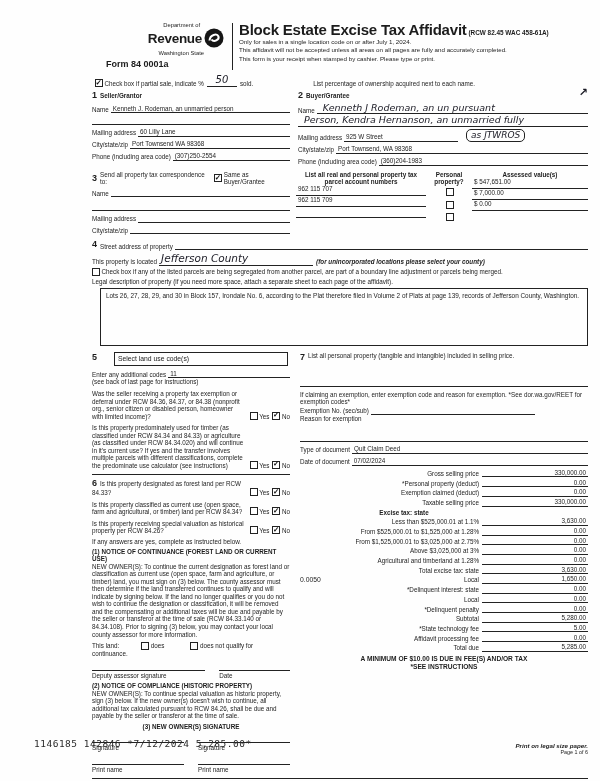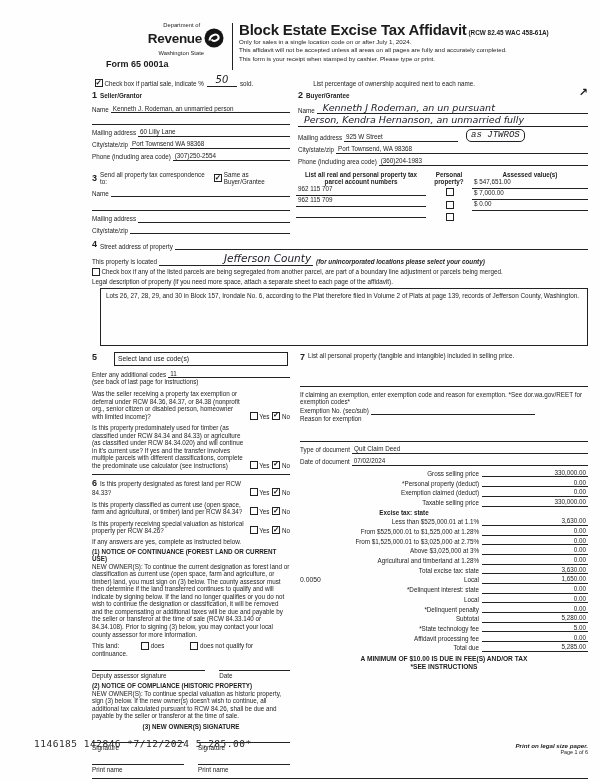--- a/index.html
+++ b/index.html
@@ -26,21 +26,21 @@
   .fr{display:flex;align-items:flex-end;margin-top:3.5px;}
   .fl{white-space:nowrap;margin-right:2px;flex:none;}
   .fv{flex:1;border-bottom:1px solid #222;padding:0 2px;min-height:7px;}
   .cb{display:inline-block;width:6px;height:6px;border:1px solid #222;position:relative;vertical-align:-1px;margin:0 1.5px 0 3px;flex:none;background:#fff;}
   .cb.ck::after{content:"✓";position:absolute;left:-0.5px;top:-2.5px;font-size:7.5px;font-weight:bold;color:#111;}
   .sn{font-weight:bold;font-size:9px;margin-right:3px;}
   .seclbl{font-weight:bold;}
   
   .g2{display:grid;grid-template-columns:198px 1fr;column-gap:8px;}
   .handname{font-size:9.5px;border-bottom:1px solid #222;white-space:nowrap;padding-left:6px;}
-  .jtwros{display:inline-block;border:1.2px solid #222;border-radius:5px;padding:0 4px;font-size:9px;margin-left:8px;font-family:Liberation Mono, monospace;}
+  .jtwros{display:inline-block;border:1.2px solid #222;border-radius:5px;padding:0 4px;font-size:9px;margin-left:8px;}
   .insmark{position:absolute;right:4px;top:60px;font-size:11px;font-weight:bold;color:#1a1a24;}
   
   .s3{display:grid;grid-template-columns:198px 130px 34px 1fr;column-gap:6px;margin-top:5px;}
   .colhead{text-align:center;font-weight:bold;line-height:1.15;}
   .pline{border-bottom:1px solid #222;height:10px;padding:0 2px;}
   
   .legalbox{border:1px solid #222;margin:2px 0 0 8px;height:50px;padding:3px 5px;font-size:6.4px;}
   
   .main{display:grid;grid-template-columns:198px 1fr;column-gap:10px;margin-top:6px;}
   .landuse{border:1px solid #222;padding:2px 3px;width:166px;font-size:6.8px;}
@@ -77,21 +77,21 @@
         <div class="revline">
           <span class="rev">Revenue</span>
           <span style="margin-left:2px;">
             <svg width="20" height="20" viewBox="0 0 20 20">
                 <circle cx="10" cy="10" r="9.5" fill="#151515"></circle>
                 <path d="M5.5 12.5 C6 6.5 13 5 14.5 8.5 C15.5 11.5 10 15 7.5 11.5" stroke="#fff" stroke-width="2" fill="none"></path>
               </svg>
           </span>
         </div>
         <div class="wa">Washington State</div>
-        <div class="formno">Form 65 0001a</div>
+        <div class="formno">Form 84 0001a</div>
       </div>
       <div class="vline"></div>
       <div class="titleblk">
         <div>
           <span class="title">Block Estate Excise Tax Affidavit</span>
           <span class="titlercw">(RCW 82.45 WAC 458-61A)</span>
         </div>
         <div class="note">Only for sales in a single location code on or after July 1, 2024.</div>
         <div class="note">This affidavit will not be accepted unless all areas on all pages are fully and accurately completed.</div>
         <div class="note">This form is your receipt when stamped by cashier. Please type or print.</div>
@@ -196,21 +196,21 @@
         <div class="pline">$ 0.00</div>
       </div>
     </div>
 
     <div style="margin-top:5px;">
       <div class="fr" style="margin-top:0;">
         <span class="sn">4</span>
         <span class="fl">Street address of property</span>
         <span class="fv"></span>
       </div>
-      <div class="fr" style="margin-top:2px;text-align:right;">
+      <div class="fr" style="margin-top:2px;">
         <span class="fl">This property is located</span>
         <span class="fv hand" style="max-width:150px;font-size:10.5px;white-space:nowrap;">Jefferson County</span>
         <span class="b i" style="margin-left:3px;">(for unincorporated locations please select your county)</span>
       </div>
       <div style="display:flex;align-items:center;margin-top:2.5px;">
         <span class="cb" style="margin-left:0;"></span>
         <span>Check box if any of the listed parcels are being segregated from another parcel, are part of a boundary line adjustment or parcels being merged.</span>
       </div>
       <div style="margin-top:2px;">Legal description of property (if you need more space, attach a separate sheet to each page of the affidavit).</div>
       <div class="legalbox">Lots 26, 27, 28, 29, and 30 in Block 157, Irondale No. 6, according to the Plat therefore filed in Volume 2 of Plats at page 139, records of Jefferson County, Washington.</div>

